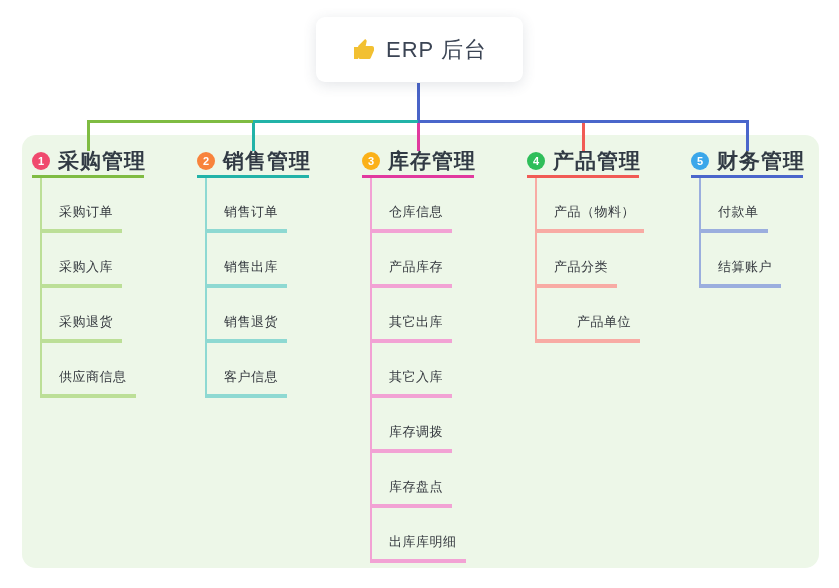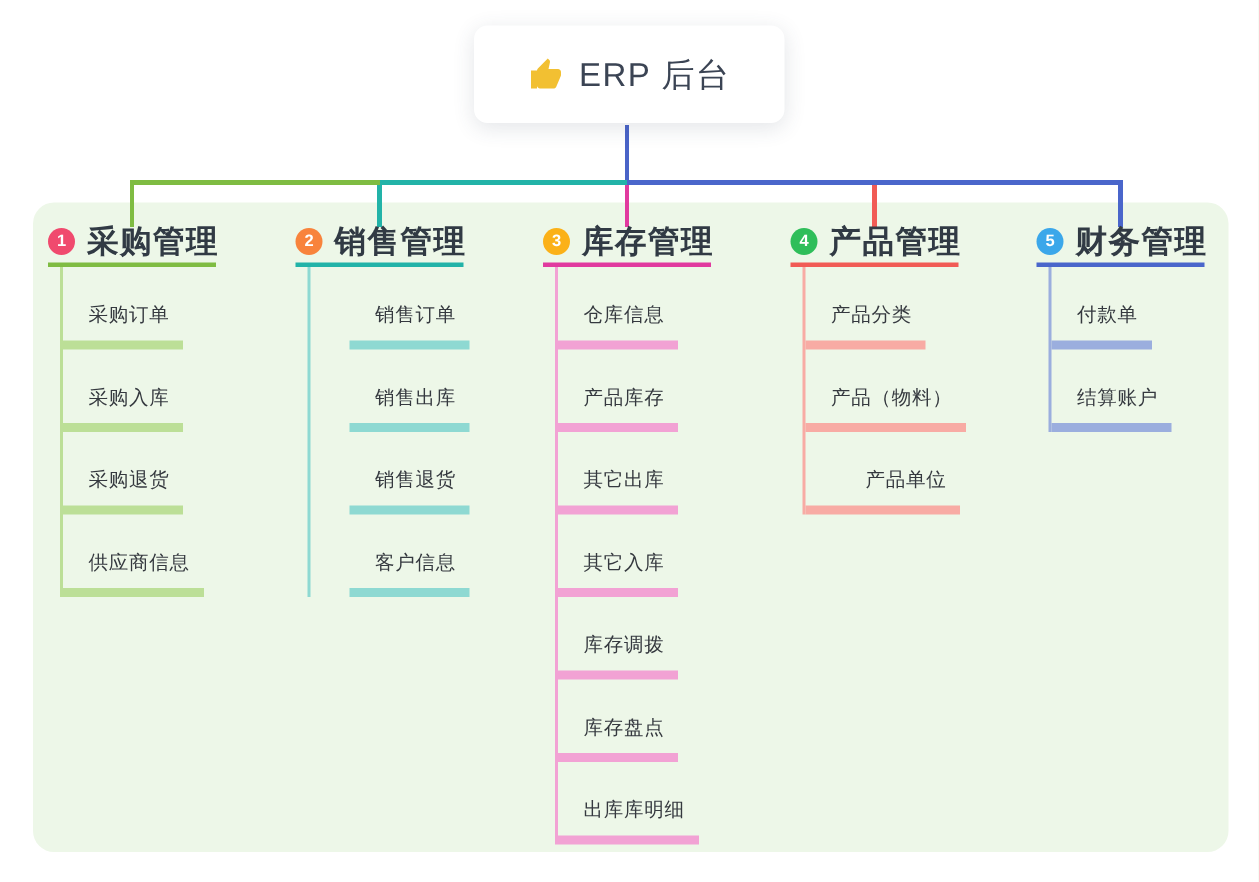--- a/index.html
+++ b/index.html
@@ -33,21 +33,21 @@
     width:18px;height:18px;border-radius:50%;flex:0 0 18px;
     color:#fff;font-size:11px;font-weight:bold;
     display:flex;align-items:center;justify-content:center;
   }
   .branch-label{font-size:21px;font-weight:600;color:#313a44;white-space:nowrap;letter-spacing:1px;}
   .children{margin-left:8px;border-left:2px solid #ccc;}
   .child{height:55px;display:flex;align-items:flex-end;}
   .child-label{
     display:inline-block;white-space:nowrap;
     font-size:13px;color:#35393f;letter-spacing:0.5px;
-    padding:0 9px 8px 17px;border-bottom:6px solid #1d4ed8;
+    padding:0 9px 8px 17px;border-bottom:4px solid #1d4ed8;
   }
 </style>
 </head>
 <body style="background: rgb(255, 255, 255);">
 
 <div class="panel" style="background: rgb(237, 247, 232);"></div>
 
 <svg class="connectors" width="839" height="588" shape-rendering="crispEdges">
     <line x1="88" y1="120" x2="88" y2="151" stroke="#7fbc42" stroke-width="3"></line>
     <line x1="253" y1="120" x2="253" y2="151" stroke="#22b3a8" stroke-width="3"></line>
@@ -86,21 +86,21 @@
         <div class="child">
           <span class="child-label" style="border-bottom-color: rgb(188, 223, 151);">供应商信息</span>
         </div>
       </div>
     </div>
     <div class="branch" style="left: 197px; top: 150px;">
       <div class="branch-header" style="border-bottom-color: rgb(34, 179, 168);">
         <span class="badge" style="background: rgb(248, 131, 60);">2</span>
         <span class="branch-label">销售管理</span>
       </div>
-      <div class="children" style="border-left-color: rgb(142, 217, 210); padding-left: 26px;">
+      <div class="children" style="border-left-color: rgb(142, 217, 210);">
         <div class="child">
           <span class="child-label" style="border-bottom-color: rgb(142, 217, 210);">销售订单</span>
         </div>
         <div class="child">
           <span class="child-label" style="border-bottom-color: rgb(142, 217, 210);">销售出库</span>
         </div>
         <div class="child">
           <span class="child-label" style="border-bottom-color: rgb(142, 217, 210);">销售退货</span>
         </div>
         <div class="child">
@@ -137,24 +137,24 @@
         </div>
       </div>
     </div>
     <div class="branch" style="left: 527px; top: 150px;">
       <div class="branch-header" style="border-bottom-color: rgb(241, 91, 85);">
         <span class="badge" style="background: rgb(47, 190, 90);">4</span>
         <span class="branch-label">产品管理</span>
       </div>
       <div class="children" style="border-left-color: rgb(248, 171, 164);">
         <div class="child">
-          <span class="child-label" style="border-bottom-color: rgb(248, 171, 164);">产品分类</span>
+          <span class="child-label" style="border-bottom-color: rgb(248, 171, 164);">产品（物料）</span>
         </div>
         <div class="child">
-          <span class="child-label" style="border-bottom-color: rgb(248, 171, 164);">产品（物料）</span>
+          <span class="child-label" style="border-bottom-color: rgb(248, 171, 164);">产品分类</span>
         </div>
         <div class="child">
           <span class="child-label" style="border-bottom-color: rgb(248, 171, 164); padding-left: 40px;">产品单位</span>
         </div>
       </div>
     </div>
     <div class="branch" style="left: 691px; top: 150px;">
       <div class="branch-header" style="border-bottom-color: rgb(74, 102, 203);">
         <span class="badge" style="background: rgb(59, 167, 234);">5</span>
         <span class="branch-label">财务管理</span>

